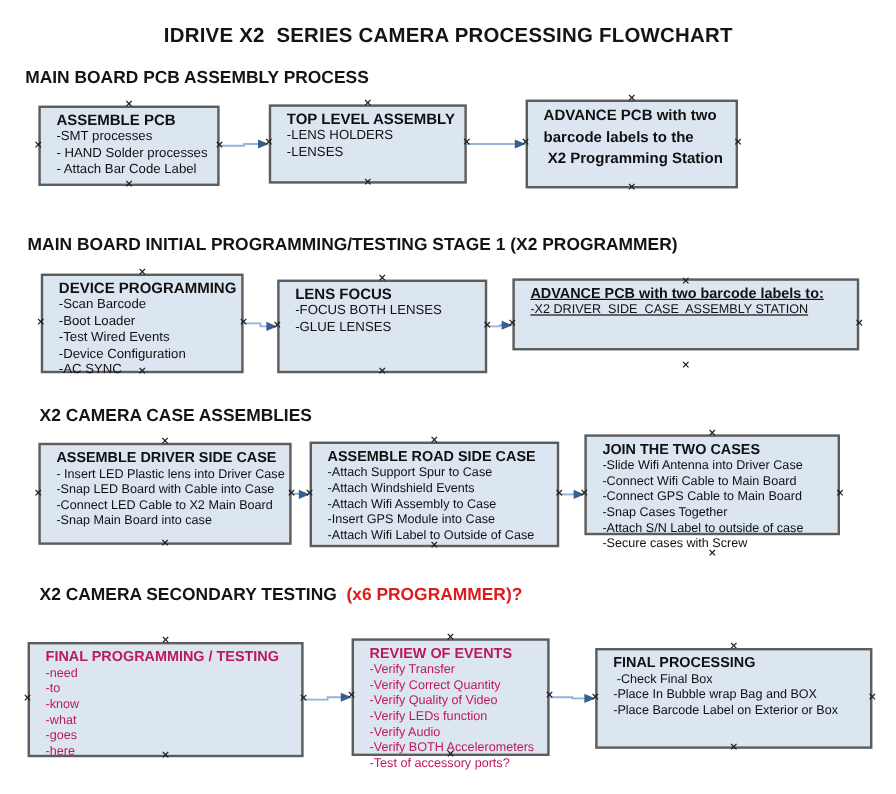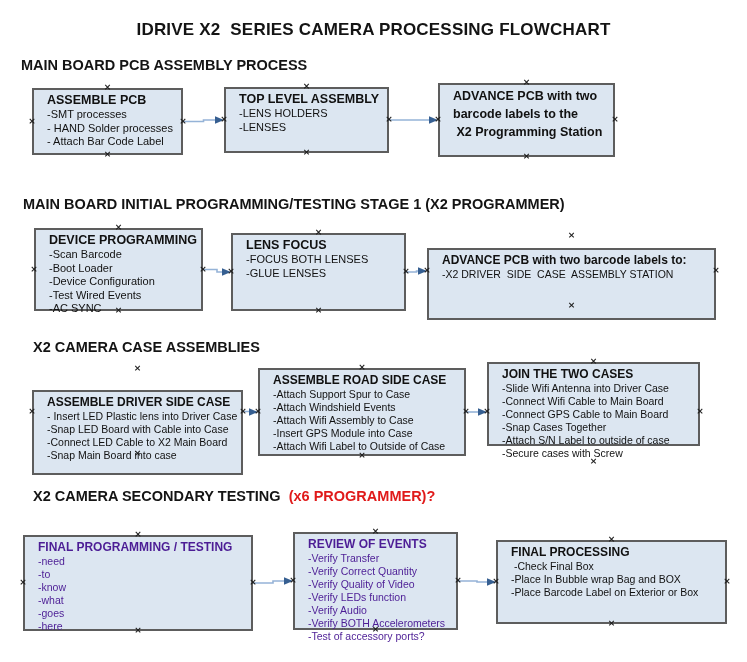--- a/index.html
+++ b/index.html
@@ -22,30 +22,30 @@
     position:absolute;background:#dce6f1;border:2px solid #5d5d5d;
     box-sizing:border-box;z-index:1;padding-left:10px;
   }
   .box .title{font-size:12.5px;font-weight:bold;line-height:16px;padding:2px 2px 0 3px;white-space:pre;}
   .box .lines{padding:0;}
   .box .line{font-size:11px;line-height:13.5px;padding:0 2px 0 3px;white-space:pre;}
   .box.sm .title{font-size:12px;}
   .box.sm .line{font-size:10.5px;line-height:13px;}
   .box.boldlines .title{line-height:18px;}
   .box.boldlines .line{font-weight:bold;font-size:12.5px;line-height:18px;}
-  .box.red .title,.box.red .line{color:#4c1d95;}
+  .box.red .title,.box.red .line{color:#be185d;}
 
   
   #box-assemble-pcb{left:32px;top:88px;width:151px;height:67px;}
   #box-top-level-assembly{left:224px;top:87px;width:165px;height:66px;}
   #box-advance-pcb-1{left:438px;top:83px;width:177px;height:74px;}
   #box-device-programming{left:34px;top:228px;width:169px;height:83px;}
   #box-lens-focus{left:231px;top:233px;width:175px;height:78px;}
-  #box-advance-pcb-2{left:427px;top:248px;width:289px;height:72px;}
-  #box-assemble-driver-side-case{left:32px;top:390px;width:211px;height:85px;}
+  #box-advance-pcb-2{left:427px;top:232px;width:289px;height:60px;text-decoration:underline;}
+  #box-assemble-driver-side-case{left:32px;top:369px;width:211px;height:85px;}
   #box-assemble-road-side-case{left:258px;top:368px;width:208px;height:88px;}
   #box-join-the-two-cases{left:487px;top:362px;width:213px;height:84px;}
   #box-final-programming-testing{left:23px;top:535px;width:230px;height:96px;}
   #box-review-of-events{left:293px;top:532px;width:165px;height:98px;}
   #box-final-processing{left:496px;top:540px;width:231px;height:84px;}
 
   #connector-layer{position:absolute;left:0;top:0;width:747px;height:662px;z-index:2;pointer-events:none;}
   .handle{
     position:absolute;transform:translate(-50%,-55%);z-index:3;
     font-size:9px;font-weight:bold;color:#1c1c1c;pointer-events:none;
@@ -88,22 +88,22 @@
         <div class="line">barcode labels to the</div>
         <div class="line"> X2 Programming Station</div>
       </div>
   </div>
 
   <div class="box" id="box-device-programming">
     <div class="title">DEVICE PROGRAMMING</div>
     <div class="lines">
         <div class="line">-Scan Barcode</div>
         <div class="line">-Boot Loader</div>
+        <div class="line">-Test Wired Events</div>
         <div class="line">-Device Configuration</div>
-        <div class="line">-Test Wired Events</div>
         <div class="line">-AC SYNC</div>
       </div>
   </div>
   <div class="box" id="box-lens-focus">
     <div class="title">LENS FOCUS</div>
     <div class="lines">
         <div class="line">-FOCUS BOTH LENSES</div>
         <div class="line">-GLUE LENSES</div>
       </div>
   </div>

